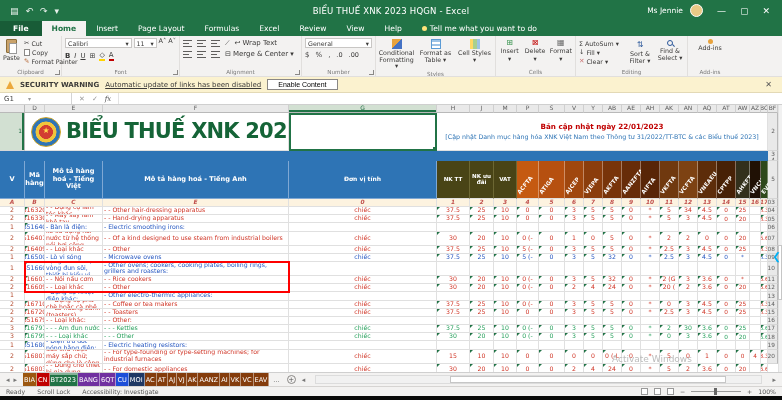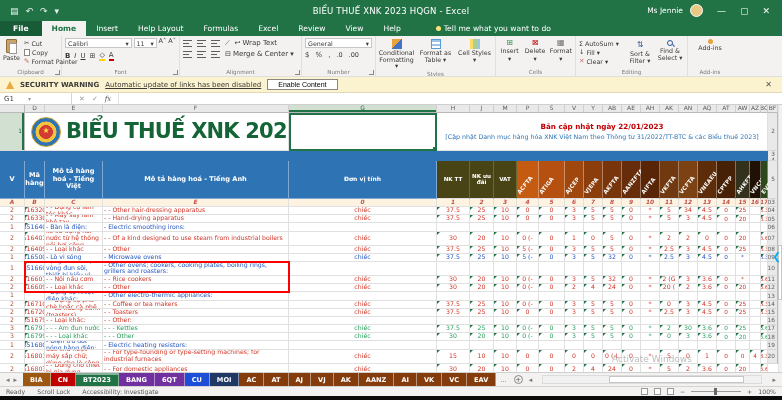--- a/index.html
+++ b/index.html
@@ -15,21 +15,21 @@
   .tb-right{margin-left:auto;display:flex;align-items:center;gap:7px;padding-right:5px;z-index:2;font-size:7.5px;}
   .avatar{width:13px;height:13px;border-radius:50%;background:#e9c986;border:1px solid #fdfdfd;}
   .win-btns{display:flex;}
   .win-btns span{padding:0 7px;font-size:9px;}
 
   
   .ribbon-tabs{height:15px;background:#217346;display:flex;align-items:stretch;color:#fff;font-size:7.6px;flex:none;}
   .rtab{padding:2px 10px 2px;display:flex;align-items:center;}
   .rtab.file{background:#185c37;font-weight:bold;padding:2px 13px;}
   .rtab.active{background:#f3f2f1;color:#217346;font-weight:bold;}
-  .tellme{display:flex;align-items:center;gap:3px;margin-left:25px;}
+  .tellme{display:flex;align-items:center;gap:3px;margin-left:10px;}
   .bulb{width:5px;height:5px;background:#ffe37a;border-radius:50%;display:inline-block;flex:none;}
 
   
   .ribbon{height:41px;background:#f3f2f1;border-bottom:1px solid #e1dfdd;display:flex;font-size:6.3px;color:#3b3a39;flex:none;overflow:hidden;}
   .rgroup{display:flex;flex-direction:column;border-right:1px solid #e1dfdd;padding:2px 3px 0;position:relative;flex:none;}
   .rg-body{flex:1;display:flex;align-items:flex-start;gap:4px;}
   .rg-label{text-align:center;font-size:5.6px;color:#7a7a7a;padding:1px 0;}
   .launcher{position:absolute;right:1px;bottom:1px;width:5px;height:5px;border-right:1px solid #8a8886;border-bottom:1px solid #8a8886;}
   .bigbtn{display:flex;flex-direction:column;align-items:center;width:27px;gap:1px;padding-top:1px;}
   .clip-icon{width:11px;height:14px;background:#c9a26a;border:1px solid #8a6d3b;border-radius:1px;position:relative;}
@@ -93,21 +93,21 @@
   .gt::before{content:"";position:absolute;top:0;left:0;border-top:3px solid #217346;border-right:3px solid transparent;}
   .redbox{position:absolute;left:24px;top:156px;width:266px;height:32px;border:2px solid #fe0000;z-index:5;pointer-events:none;}
   .watermark{position:absolute;left:612px;top:249px;color:#bcbcbc;font-size:9px;z-index:4;}
   .vscroll{position:absolute;right:0;top:0;width:4px;height:267px;background:#f1f1f1;border-left:1px solid #e2e2e2;z-index:6;}
   .vthumb{position:absolute;right:0;top:140px;width:4px;height:55px;background:#fff;border:1px solid #c6c6c6;}
   .bluechev{position:absolute;right:1px;top:146px;color:#00b0f6;font-weight:bold;font-size:10px;z-index:7;}
 
   
   .tabbar{height:14px;background:#f3f2f1;border-top:1px solid #cfcfcf;display:flex;align-items:stretch;font-size:6.6px;flex:none;}
   .tabnav{display:flex;align-items:center;gap:4px;padding:0 6px;color:#777;font-size:7px;}
-  .tab{padding:0 7px;color:#fff;font-weight:bold;display:flex;align-items:center;border-right:1px solid rgba(255,255,255,.45);white-space:nowrap;}
+  .tab{padding:0 1px;color:#fff;font-weight:normal;display:flex;align-items:center;border-right:1px solid rgba(255,255,255,.45);white-space:nowrap;}
   .tab.active{box-shadow:inset 0 2px 0 rgba(255,255,255,.45);}
   .tab-more{color:#666;padding:0 4px;display:flex;align-items:center;}
   .addsheet{width:9px;height:9px;border:1px solid #8a8886;border-radius:50%;align-self:center;margin-left:3px;display:flex;align-items:center;justify-content:center;color:#555;font-size:7px;flex:none;}
   .hscroll{flex:1;margin:2px 4px;background:#f1f1f1;border:1px solid #dcdcdc;position:relative;}
   .hthumb{position:absolute;left:30%;top:0;height:100%;width:62%;background:#fff;border:1px solid #c6c6c6;}
 
   
   .statusbar{height:10px;background:#f3f2f1;border-top:1px solid #d6d4d2;display:flex;align-items:center;font-size:6.2px;color:#555;padding:0 6px;gap:12px;flex:none;}
   .st-right{margin-left:auto;display:flex;align-items:center;gap:6px;}
   .viewbtn{width:7px;height:7px;border:1px solid #9a9a9a;display:inline-block;background:#fff;}
@@ -136,21 +136,21 @@
         <span>▢</span>
         <span>✕</span>
       </div>
     </div>
   </div>
 
   <div class="ribbon-tabs" id="ribbon-tabs">
       <span class="rtab file">File</span>
       <span class="rtab active">Home</span>
       <span class="rtab">Insert</span>
-      <span class="rtab">Help Layout</span>
+      <span class="rtab">Page Layout</span>
       <span class="rtab">Formulas</span>
       <span class="rtab">Excel</span>
       <span class="rtab">Review</span>
       <span class="rtab">View</span>
       <span class="rtab">Help</span>
       <span class="tellme">
         <span class="bulb"></span>
         <span>Tell me what you want to do</span>
       </span>
     </div>

